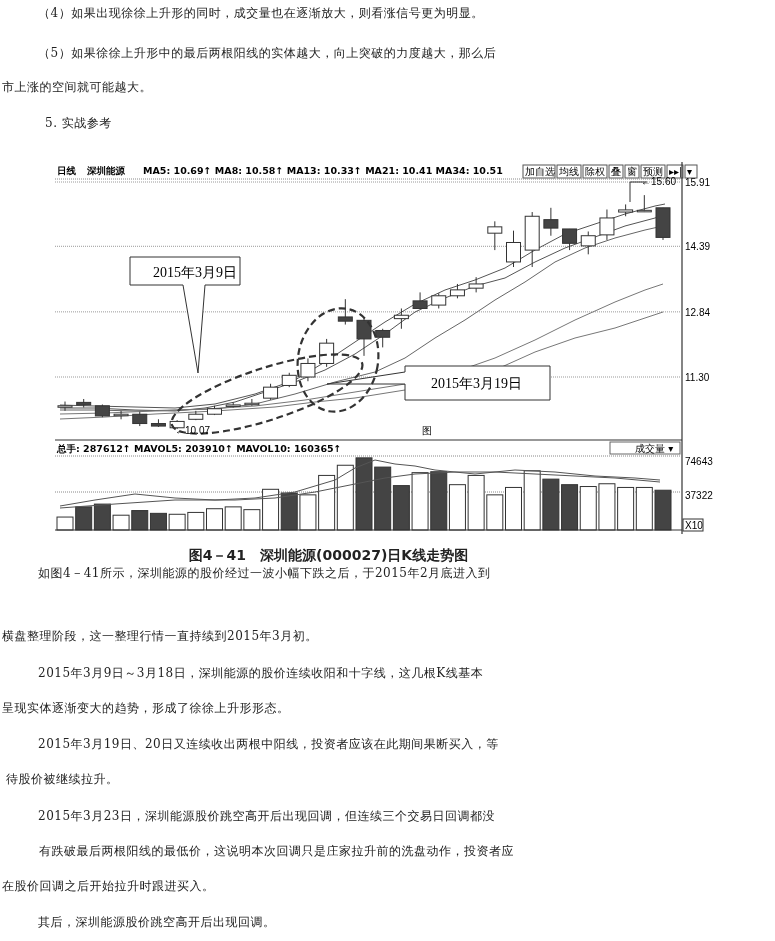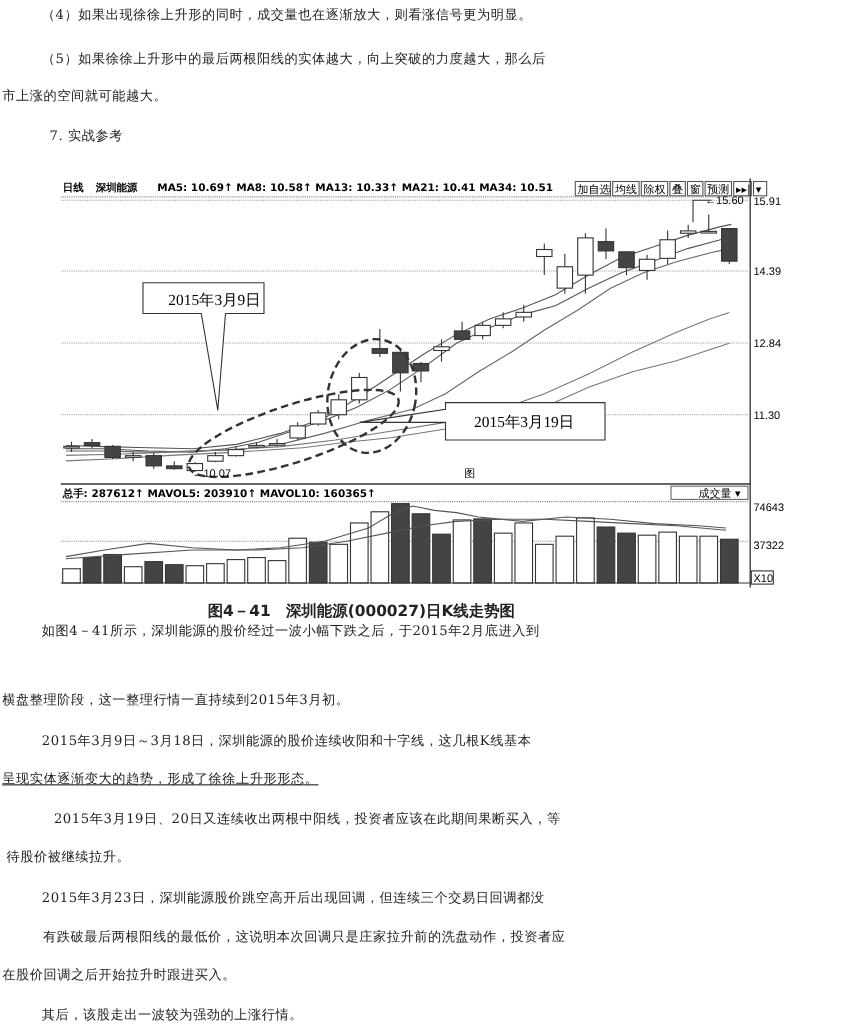--- a/index.html
+++ b/index.html
@@ -11,21 +11,21 @@
   .ax { font-family:"Liberation Sans",sans-serif; font-size:10px; }
   .callout { font-family:"Liberation Serif",serif; font-size:14px; }
 </style>
 </head>
 <body>
 
 <div id="top-text">
     <div class="p" style="left: 38px; top: 2px;">（4）如果出现徐徐上升形的同时，成交量也在逐渐放大，则看涨信号更为明显。</div>
     <div class="p" style="left: 38px; top: 42px;">（5）如果徐徐上升形中的最后两根阳线的实体越大，向上突破的力度越大，那么后</div>
     <div class="p" style="left: 2px; top: 76px;">市上涨的空间就可能越大。</div>
-    <div class="p" style="left: 45px; top: 112px;">7. 实战参考</div>
+    <div class="p" style="left: 45px; top: 112px;">5. 实战参考</div>
   </div>
 
 <svg id="chart" width="720" height="375" viewBox="0 0 720 375" xmlns="http://www.w3.org/2000/svg">
   <rect x="0" y="0" width="720" height="375" fill="#fff"></rect>
 
   <text class="hdr" x="2" y="12" font-size="11">日线</text>
   <text class="hdr" x="32" y="12" font-size="11">深圳能源</text>
   <text class="hdr" x="88" y="12">MA5: 10.69↑ MA8: 10.58↑ MA13: 10.33↑ MA21: 10.41  MA34: 10.51</text>
   <g id="toolbar">
       <g>
@@ -294,20 +294,20 @@
     <rect x="628" y="357" width="20" height="12" fill="#fff" stroke="#333"></rect>
     <text class="ax" x="630" y="367">X10</text>
   </g>
 </svg>
 
 <div class="caption">图4－41　深圳能源(000027)日K线走势图</div>
 <div id="bottom-text">
     <div class="p" style="left: 38px; top: 562px;">如图4－41所示，深圳能源的股价经过一波小幅下跌之后，于2015年2月底进入到</div>
     <div class="p" style="left: 2px; top: 625px;">横盘整理阶段，这一整理行情一直持续到2015年3月初。</div>
     <div class="p" style="left: 38px; top: 662px;">2015年3月9日～3月18日，深圳能源的股价连续收阳和十字线，这几根K线基本</div>
-    <div class="p" style="left: 2px; top: 697px; text-decoration: underline;">呈现实体逐渐变大的趋势，形成了徐徐上升形形态。</div>
-    <div class="p" style="left: 49px; top: 733px;">2015年3月19日、20日又连续收出两根中阳线，投资者应该在此期间果断买入，等</div>
+    <div class="p" style="left: 2px; top: 697px;">呈现实体逐渐变大的趋势，形成了徐徐上升形形态。</div>
+    <div class="p" style="left: 38px; top: 733px;">2015年3月19日、20日又连续收出两根中阳线，投资者应该在此期间果断买入，等</div>
     <div class="p" style="left: 6px; top: 768px;">待股价被继续拉升。</div>
     <div class="p" style="left: 38px; top: 805px;">2015年3月23日，深圳能源股价跳空高开后出现回调，但连续三个交易日回调都没</div>
     <div class="p" style="left: 2px; top: 840px; margin-left: 37px;">有跌破最后两根阳线的最低价，这说明本次回调只是庄家拉升前的洗盘动作，投资者应</div>
     <div class="p" style="left: 2px; top: 875px;">在股价回调之后开始拉升时跟进买入。</div>
-    <div class="p" style="left: 38px; top: 911px;">其后，该股走出一波较为强劲的上涨行情。</div>
+    <div class="p" style="left: 38px; top: 911px;">其后，深圳能源股价跳空高开后出现回调。</div>
   </div>
 
 </body></html>

